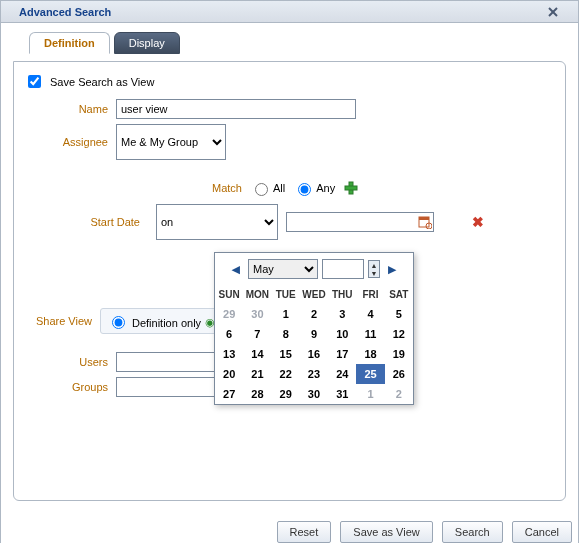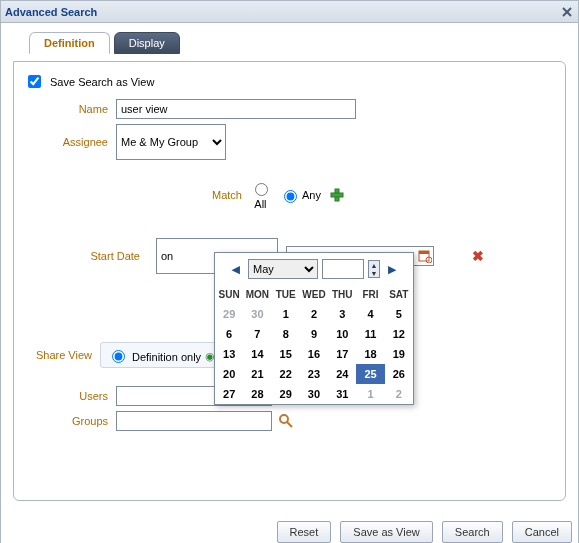--- a/index.html
+++ b/index.html
@@ -1,33 +1,33 @@
 <!DOCTYPE html>
 <html><head>
 <meta charset="utf-8">
 <style>
 * { box-sizing: border-box; font-family: Tahoma, Arial, sans-serif; font-size: 11px; }
 body { margin: 0; padding: 0; width: 579px; background: #fff; }
 .window { width: 579px; border: 1px solid #aeb8c4; position: relative; background: #fff; }
-.titlebar { background: linear-gradient(#e6ecf3, #d7dde6); height: 22px; line-height: 22px; padding: 0 4px; font-weight: bold; color: #15428b; border-bottom: 1px solid #aeb8c4; display: flex; justify-content: space-between; align-items: center; }
+.titlebar { background: linear-gradient(#e6ecf3, #d7dde6); height: 22px; line-height: 22px; padding: 0 18px; font-weight: bold; color: #15428b; border-bottom: 1px solid #aeb8c4; display: flex; justify-content: space-between; align-items: center; }
 .close-x { width: 14px; height: 14px; display: inline-flex; align-items: center; justify-content: center; cursor: pointer; color: #5a6b84; }
 .body { padding: 8px 12px 12px; position: relative; min-height: 480px; }
 .tabs { display: flex; gap: 4px; margin-bottom: 8px; padding-left: 16px; }
 .tab { padding: 4px 14px; border-radius: 6px 6px 0 0; cursor: pointer; position: relative; top: 1px; }
 .tab.active { background: #fff; border: 1px solid #aeb8c4; border-bottom: 1px solid #fff; color: #b36b00; font-weight: bold; }
 .tab.inactive { background: linear-gradient(#5a6b84, #3d4a5c); color: #fff; border: 1px solid #3d4a5c; }
 .content-panel { border: 1px solid #aeb8c4; border-radius: 0 6px 6px 6px; padding: 10px; position: relative; min-height: 440px; background: #fff; }
 .row { display: flex; align-items: center; margin: 5px 0; }
 .lbl { width: 92px; text-align: right; color: #b36b00; padding-right: 8px; }
 .checkbox-row { display: flex; align-items: center; gap: 6px; margin-bottom: 8px; }
 input.text { border: 1px solid #7b8a9c; height: 20px; padding: 2px 4px; }
 input.text.wide { width: 240px; }
 select.sel { border: 1px solid #7b8a9c; height: 36px; background: #fff; }
 .match-row { margin-left: 188px; margin-top: 20px; display: flex; align-items: center; gap: 8px; }
-.dateline { display: flex; align-items: center; gap: 8px; margin-top: 28px; }
+.dateline { display: flex; align-items: center; gap: 8px; margin-top: 8px; }
 .date-select { width: 122px; }
 .date-input { width: 130px; border: 1px solid #7b8a9c; height: 20px; padding: 2px; }
 .cal-icon { width: 16px; height: 16px; display: inline-flex; align-items: center; justify-content: center; color: #c05a2c; cursor: pointer; }
 .red-x { color: #cc3d2d; font-weight: bold; font-size: 14px; cursor: pointer; margin-left: 30px; }
 .add-icon { width: 16px; height: 16px; display: inline-flex; align-items: center; justify-content: center; cursor: pointer; }
 .calendar { position: absolute; left: 200px; top: 190px; width: 200px; background: #fff; border: 1px solid #7b8a9c; box-shadow: 2px 2px 6px rgba(0,0,0,0.25); z-index: 10; }
 .cal-head { display: flex; align-items: center; justify-content: center; gap: 4px; padding: 6px 4px; }
 .cal-nav { color: #1f4f8f; cursor: pointer; padding: 0 4px; }
 .cal-month { width: 70px; border: 1px solid #7b8a9c; height: 20px; }
 .cal-year { width: 42px; border: 1px solid #7b8a9c; height: 20px; padding: 1px 20px; }
@@ -76,21 +76,21 @@
 
       <div class="row">
         <div class="lbl">Assignee</div>
         <select class="sel" style="width:110px">
           <option>Me &amp; My Group</option>
         </select>
       </div>
 
       <div class="match-row">
         <span style="color:#b36b00">Match</span>
-        <label style="display:inline-flex;align-items:center;gap:2px;flex-direction:column;">
+        <label style="display:inline-flex;align-items:center;gap:2px;">
           <input type="radio" name="match" style="">
           <span>All</span>
         </label>
         <label style="display:inline-flex;align-items:center;gap:2px;">
           <input type="radio" name="match" checked="" style="">
           <span>Any</span>
         </label>
         <span class="add-icon">
           <svg width="14" height="14">
               <rect x="5" y="1" width="4" height="12" fill="#3aa63a" stroke="#2a7a2a"></rect>

